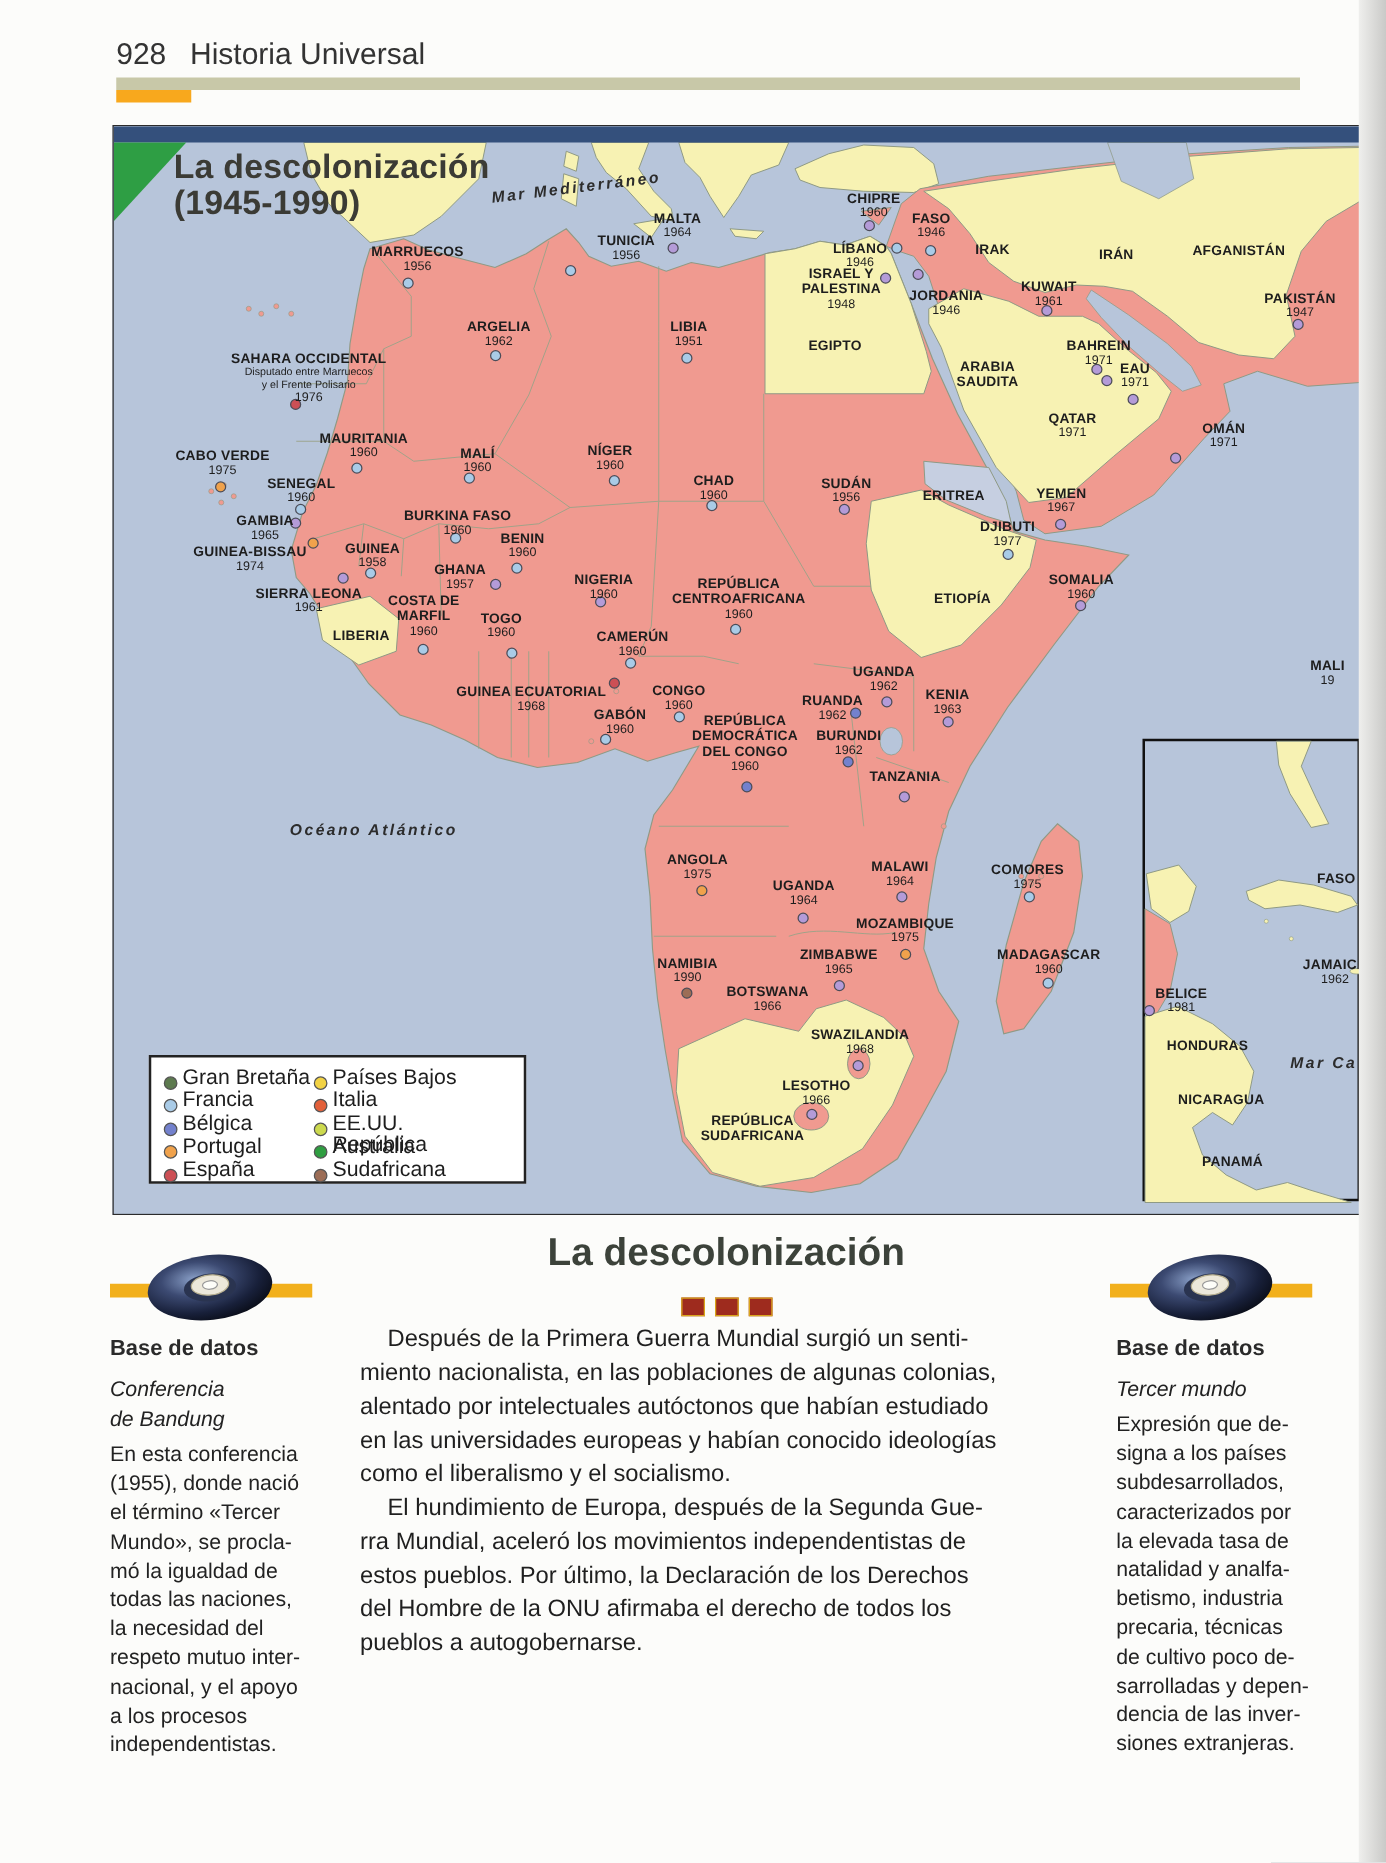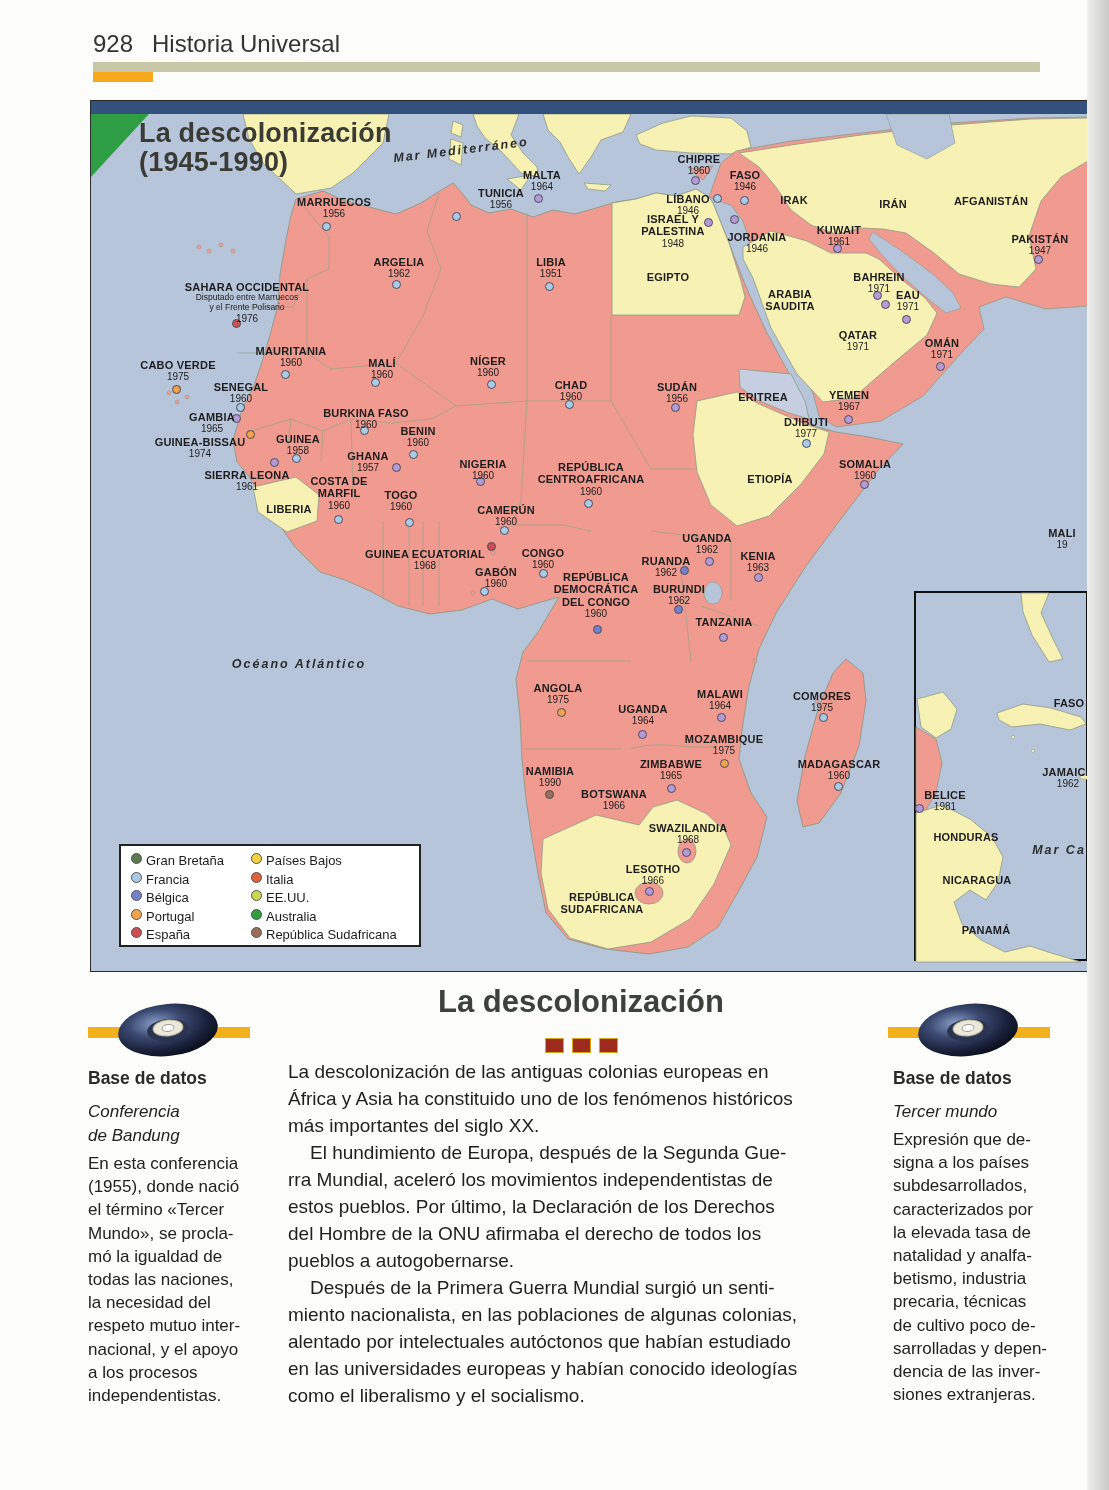--- a/index.html
+++ b/index.html
@@ -21,21 +21,21 @@
   .mname{font-weight:bold;font-size:11px;letter-spacing:.2px;white-space:pre-line;}
   .msub{font-size:8.5px;line-height:1.15;white-space:pre-line;}
   .mdate{font-size:10px;}
   .mdot{position:absolute;width:9px;height:9px;border-radius:50%;border:1px solid #4c4c58;box-sizing:border-box;}
   .msea{position:absolute;font-style:italic;font-size:12.5px;letter-spacing:2px;color:#2c2c2c;
         transform:translateX(-50%);white-space:nowrap;font-weight:bold;}
   
   #legend{position:absolute;left:28px;top:743px;width:302px;height:103px;background:#fff;
           border:2px solid #222;box-sizing:border-box;}
   .lcol{position:absolute;top:7px;}
-  .lrow{display:flex;align-items:flex-start;height:18.5px;font-size:13px;color:#1d1d1d;}
+  .lrow{display:flex;align-items:flex-end;height:18.5px;font-size:17px;color:#1d1d1d;}
   .ldot{width:11px;height:11px;border-radius:50%;border:1px solid #555;box-sizing:border-box;margin-right:4px;flex:none;}
   
   .article-title{position:absolute;left:288px;top:984px;width:586px;text-align:center;
                  font-size:31px;font-weight:bold;color:#3c423a;}
   .squares{position:absolute;left:288px;top:1038px;width:586px;text-align:center;}
   .sq{display:inline-block;width:17px;height:13px;background:#9e2b1e;border:1px solid #d9a61c;margin:0 4px;}
   .main-col{position:absolute;left:288px;top:1058px;width:592px;font-size:19px;line-height:27px;color:#1f1f1f;}
   .main-col p{margin:0;white-space:pre-line;}
   .main-col p.ind{text-indent:22px;}
   .sideheading{position:absolute;font-size:17.5px;font-weight:bold;color:#2a2a2a;}
@@ -237,21 +237,21 @@
         <div class="mlabel" style="left: 767px; top: 200px; margin-top: 28px;">
           <div class="mname">QATAR</div>
           <div class="mdate">1971</div>
         </div>
         <div class="mdot" style="left: 810.5px; top: 213.5px; background: rgb(180, 155, 216);"></div>
         <div class="mlabel" style="left: 817px; top: 188px;">
           <div class="mname">EAU</div>
           <div class="mdate">1971</div>
         </div>
         <div class="mdot" style="left: 844.5px; top: 260.5px; background: rgb(180, 155, 216);"></div>
-        <div class="mlabel" style="left: 851px; top: 236px;">
+        <div class="mlabel" style="left: 888px; top: 236px;">
           <div class="mname">OMÁN</div>
           <div class="mdate">1971</div>
         </div>
         <div class="mlabel" style="left: 577px; top: 170px;">
           <div class="mname">EGIPTO</div>
         </div>
         <div class="mdot" style="left: 80.5px; top: 283.5px; background: rgb(240, 162, 76);"></div>
         <div class="mlabel" style="left: 87px; top: 258px;">
           <div class="mname">CABO VERDE</div>
           <div class="mdate">1975</div>
@@ -551,33 +551,30 @@
           </div>
         </div>
     </div>
   </div>
 
   <div class="article-title">La descolonización</div>
   <div class="squares">
     <span class="sq"></span><span class="sq"></span><span class="sq"></span>
   </div>
   <div class="main-col">
-    <p>La descolonización de las antiguas colonias europeas en
-África y Asia ha constituido uno de los fenómenos históricos
-más importantes del siglo XX.</p>
+    <p class="ind">Después de la Primera Guerra Mundial surgió un senti-
+miento nacionalista, en las poblaciones de algunas colonias,
+alentado por intelectuales autóctonos que habían estudiado
+en las universidades europeas y habían conocido ideologías
+como el liberalismo y el socialismo.</p>
     <p class="ind">El hundimiento de Europa, después de la Segunda Gue-
 rra Mundial, aceleró los movimientos independentistas de
 estos pueblos. Por último, la Declaración de los Derechos
 del Hombre de la ONU afirmaba el derecho de todos los
 pueblos a autogobernarse.</p>
-    <p class="ind">Después de la Primera Guerra Mundial surgió un senti-
-miento nacionalista, en las poblaciones de algunas colonias,
-alentado por intelectuales autóctonos que habían estudiado
-en las universidades europeas y habían conocido ideologías
-como el liberalismo y el socialismo.</p>
   </div>
 
   <div class="cdwrap" style="left:88px;top:1000px;">
     <svg width="162" height="64" viewBox="0 0 162 64">
       <defs>
         <radialGradient id="cdg1" cx="38%" cy="35%" r="75%">
           <stop offset="0%" stop-color="#8aa0c8"></stop>
             <stop offset="35%" stop-color="#3c4a72"></stop>
           <stop offset="70%" stop-color="#18203a"></stop>
             <stop offset="100%" stop-color="#06080f"></stop>

